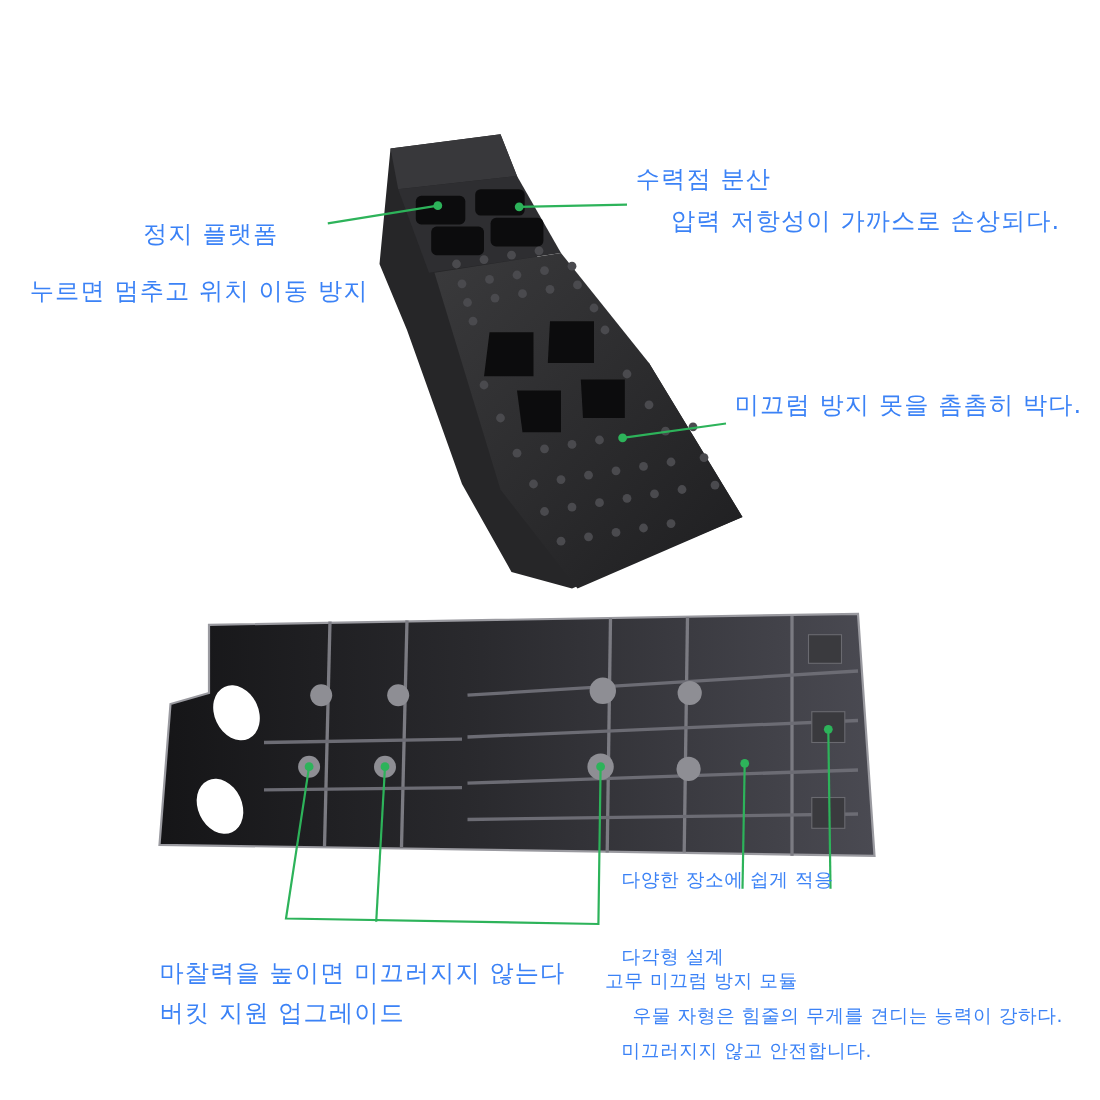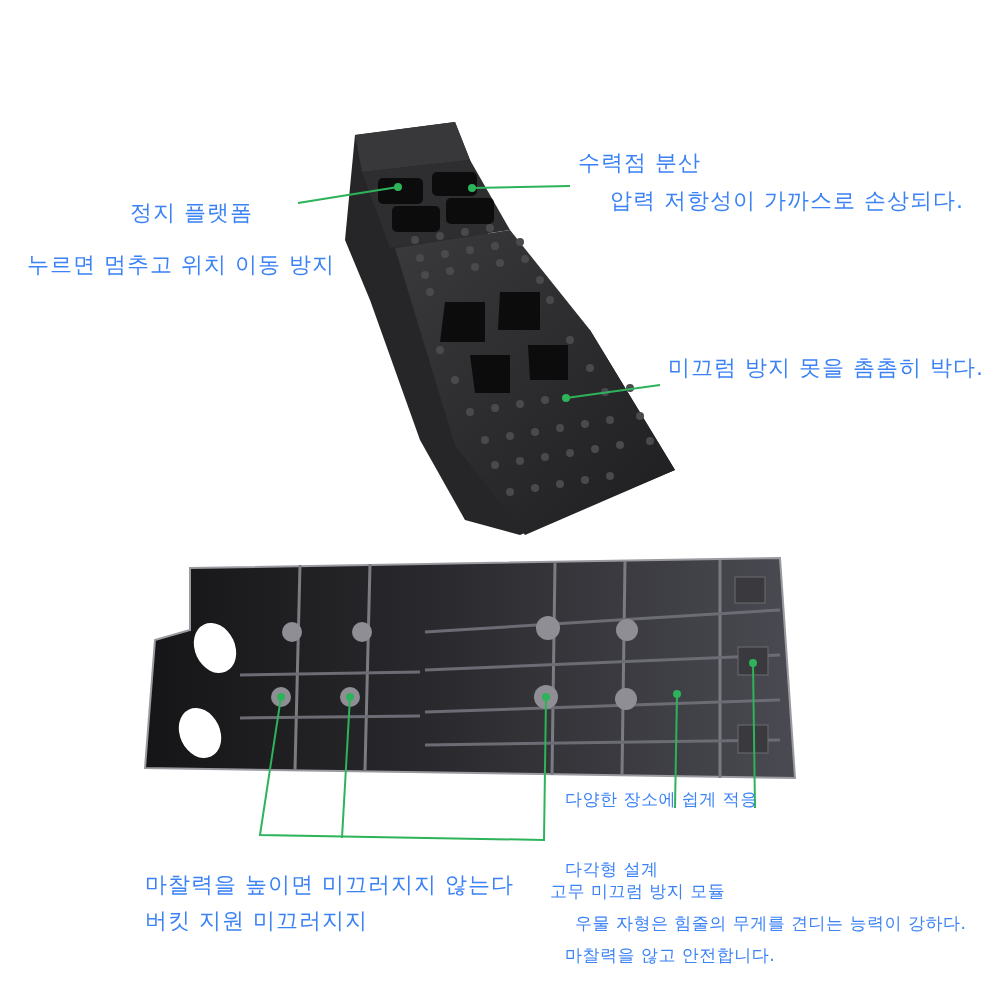--- a/index.html
+++ b/index.html
@@ -161,19 +161,19 @@
 
 <div class="label big" style="right:747px; top:198px;">정지 플랫폼</div>
 <div class="label big" style="right:665px; top:234px;margin-top:16px;">누르면 멈추고 위치 이동 방지</div>
 
 <div class="label big" style="left:578px; top:148px;">수력점 분산</div>
 <div class="label big" style="left:578px; top:186px;margin-left:32px;">압력 저항성이 가까스로 손상되다.</div>
 
 <div class="label big" style="left:668px; top:353px;">미끄럼 방지 못을 촘촘히 박다.</div>
 
 <div class="label big" style="left:145px; top:870px;">마찰력을 높이면 미끄러지지 않는다</div>
-<div class="label big" style="left:145px; top:906px;">버킷 지원 미끄러지지</div>
+<div class="label big" style="left:145px; top:906px;">버킷 지원 업그레이드</div>
 
 <div class="label small" style="left:565px; top:788px;">다양한 장소에 쉽게 적응</div>
 <div class="label small" style="left:565px; top:848px;margin-top:10px;">다각형 설계</div>
 <div class="label small" style="left:550px; top:880px;">고무 미끄럼 방지 모듈</div>
 <div class="label small" style="left:575px; top:912px;">우물 자형은 힘줄의 무게를 견디는 능력이 강하다.</div>
-<div class="label small" style="left:565px; top:944px;">마찰력을 않고 안전합니다.</div>
+<div class="label small" style="left:565px; top:944px;">미끄러지지 않고 안전합니다.</div>
 
 </body></html>

